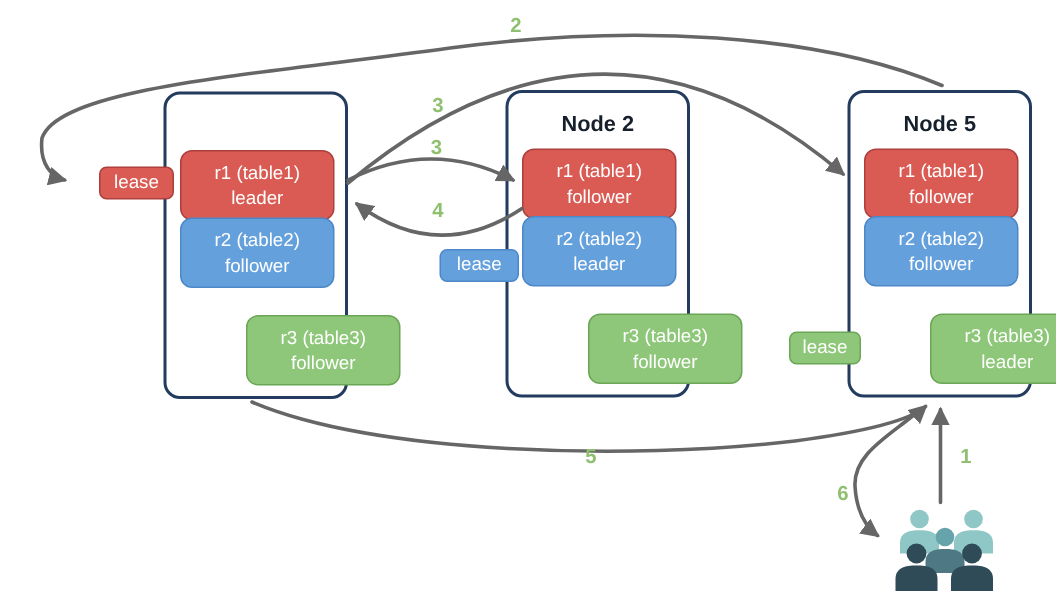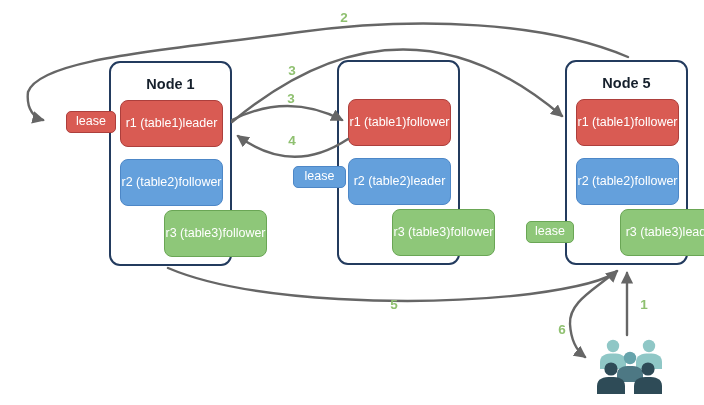--- a/index.html
+++ b/index.html
@@ -12,27 +12,27 @@
     position:absolute;width:123px;height:205px;box-sizing:border-box;
     background:#ffffff;border:2px solid var(--node_border);border-radius:11px;
     z-index:1;
   }
   .node-title{
     text-align:center;margin-top:13px;font-weight:bold;font-size:14.5px;color:#16202c;
   }
   .replica{
     position:absolute;left:9px;width:103px;height:47px;box-sizing:border-box;
     border-radius:8px;color:#ffffff;font-size:12.5px;line-height:1.3;
-    display:flex;flex-direction:row;align-items:center;justify-content:center;
+    display:flex;flex-direction:column;align-items:center;justify-content:center;
     text-align:center;
   }
   .replica.red{background:var(--red_fill);border:1.5px solid var(--red_border);}
   .replica.blue{background:var(--blue_fill);border:1.5px solid var(--blue_border);}
   .replica.green{background:var(--green_fill);border:1.5px solid var(--green_border);margin-left:44px;}
-  .pos-r1{top:37px}.pos-r2{top:96px}.pos-r3{top:147px}
+  .pos-r1{top:37px}.pos-r2{top:82px}.pos-r3{top:147px}
 
   .lease{
     position:absolute;box-sizing:border-box;height:22px;line-height:19px;
     text-align:center;color:#ffffff;font-size:12.5px;border-radius:5px;z-index:6;margin-left:16px;
   }
   .lease.red{left:50px;top:111px;width:50px;background:var(--red_fill);border:1.5px solid var(--red_border);}
   .lease.blue{left:277px;top:166px;width:53px;background:var(--blue_fill);border:1.5px solid var(--blue_border);}
   .lease.green{left:510px;top:221px;width:48px;background:var(--green_fill);border:1.5px solid var(--green_border);}
 
   .step{
@@ -52,36 +52,36 @@
   #ah-path{fill:var(--arrow);}
   .u-back{fill:var(--user_back);}
   .u-mid-head{fill:var(--user_mid_head);}
   .u-mid-body{fill:var(--user_mid_body);}
   .u-front{fill:var(--user_front);}
 </style>
 </head>
 <body>
 
 <div class="node" style="left:109px;top:61px">
-  <div class="node-title">Node 1</div>
   <div class="replica red pos-r1">
     <div>r1 (table1)</div>
     <div>leader</div>
   </div>
   <div class="replica blue pos-r2">
     <div>r2 (table2)</div>
     <div>follower</div>
   </div>
   <div class="replica green pos-r3">
     <div>r3 (table3)</div>
     <div>follower</div>
   </div>
 </div>
 
 <div class="node" style="left:337px;top:60px">
+  <div class="node-title">Node 2</div>
   <div class="replica red pos-r1">
     <div>r1 (table1)</div>
     <div>follower</div>
   </div>
   <div class="replica blue pos-r2">
     <div>r2 (table2)</div>
     <div>leader</div>
   </div>
   <div class="replica green pos-r3">
     <div>r3 (table3)</div>

